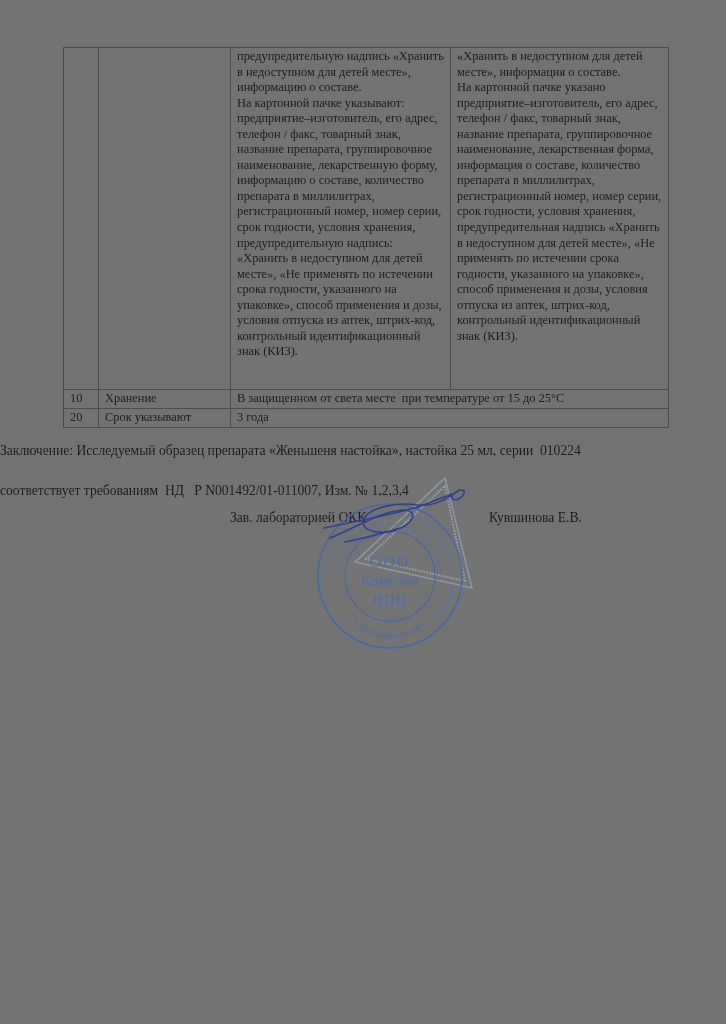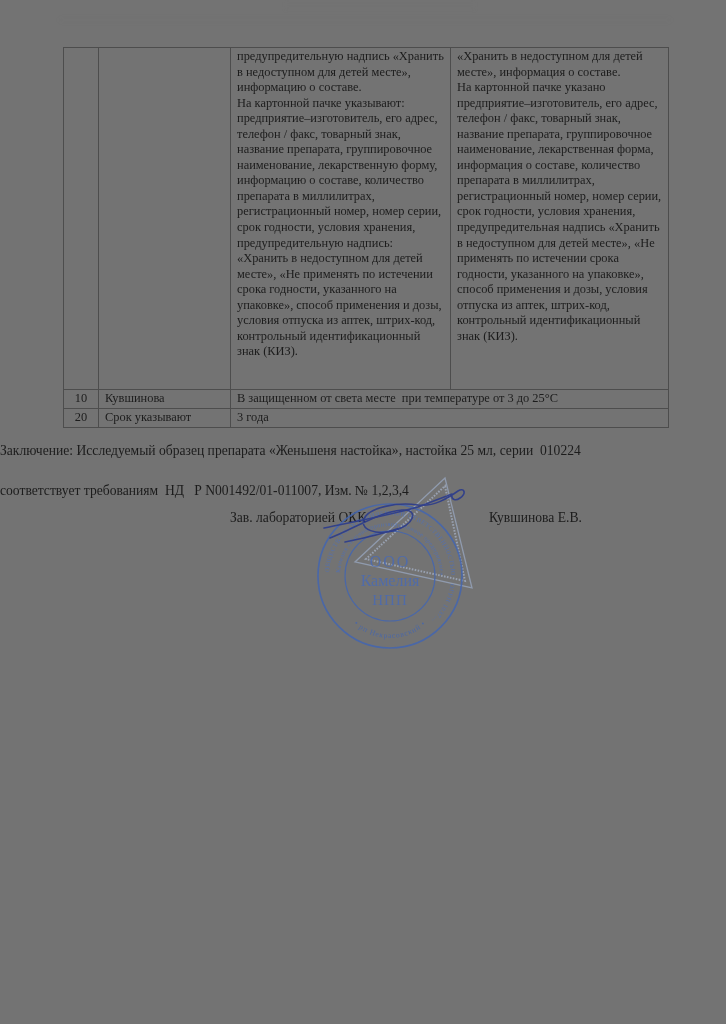--- a/index.html
+++ b/index.html
@@ -28,21 +28,21 @@
     table-layout:fixed;
     font-size:12.4px;
     line-height:15.55px;
   }
   table.doc td{
     border:1px solid #4d4d4d;
     vertical-align:top;
     padding:1px 6px 1px 6px;
   }
   td.cell-pre{white-space:pre-wrap;}
-  td.num{text-align:center;padding:1px 2px;}
+  td.num{padding:1px 2px;}
   tr.tall td{height:339px;}
   tr.short td{height:16px;}
   .conclusion{
     position:absolute;left:0;top:441px;width:594px;
     font-size:13.6px;line-height:20px;
     white-space:pre-wrap;
   }
   .sig-role{position:absolute;left:190px;top:510px;font-size:13.6px;margin-left:40px;}
   .sig-name{position:absolute;left:489px;top:510px;font-size:13.6px;text-align:right;}
   .stamp-wrap{position:absolute;left:290px;top:450px;width:232px;height:220px;}
@@ -67,22 +67,22 @@
         <tr class="tall">
       <td class="num"></td>
       <td></td>
       <td class="cell-pre">предупредительную надпись «Хранить в недоступном для детей месте», информацию о составе.
 На картонной пачке указывают: предприятие–изготовитель, его адрес, телефон / факс, товарный знак, название препарата, группировочное наименование, лекарственную форму, информацию о составе, количество препарата в миллилитрах, регистрационный номер, номер серии, срок годности, условия хранения, предупредительную надпись: «Хранить в недоступном для детей месте», «Не применять по истечении срока годности, указанного на упаковке», способ применения и дозы, условия отпуска из аптек, штрих-код, контрольный идентификационный знак (КИЗ).</td>
       <td class="cell-pre">«Хранить в недоступном для детей месте», информация о составе.
 На картонной пачке указано предприятие–изготовитель, его адрес, телефон / факс, товарный знак, название препарата, группировочное наименование, лекарственная форма, информация о составе, количество препарата в миллилитрах, регистрационный номер, номер серии, срок годности, условия хранения, предупредительная надпись «Хранить в недоступном для детей месте», «Не применять по истечении срока годности, указанного на упаковке», способ применения и дозы, условия отпуска из аптек, штрих-код, контрольный идентификационный знак (КИЗ).</td>
     </tr>
     <tr class="short">
       <td class="num">10</td>
-      <td>Кувшинова</td>
-      <td class="cell-pre" colspan="2">В защищенном от света месте  при температуре от 3 до 25°С</td>
+      <td>Хранение</td>
+      <td class="cell-pre" colspan="2">В защищенном от света месте  при температуре от 15 до 25°С</td>
     </tr>
     <tr class="short">
       <td class="num">20</td>
       <td>Срок указывают</td>
       <td class="cell-pre" colspan="2">3 года</td>
     </tr>
   </tbody>
     </table>
 
   <div class="conclusion"><span>Заключение: Исследуемый образец препарата «Женьшеня настойка», настойка 25 мл, серии  010224</span><br>

